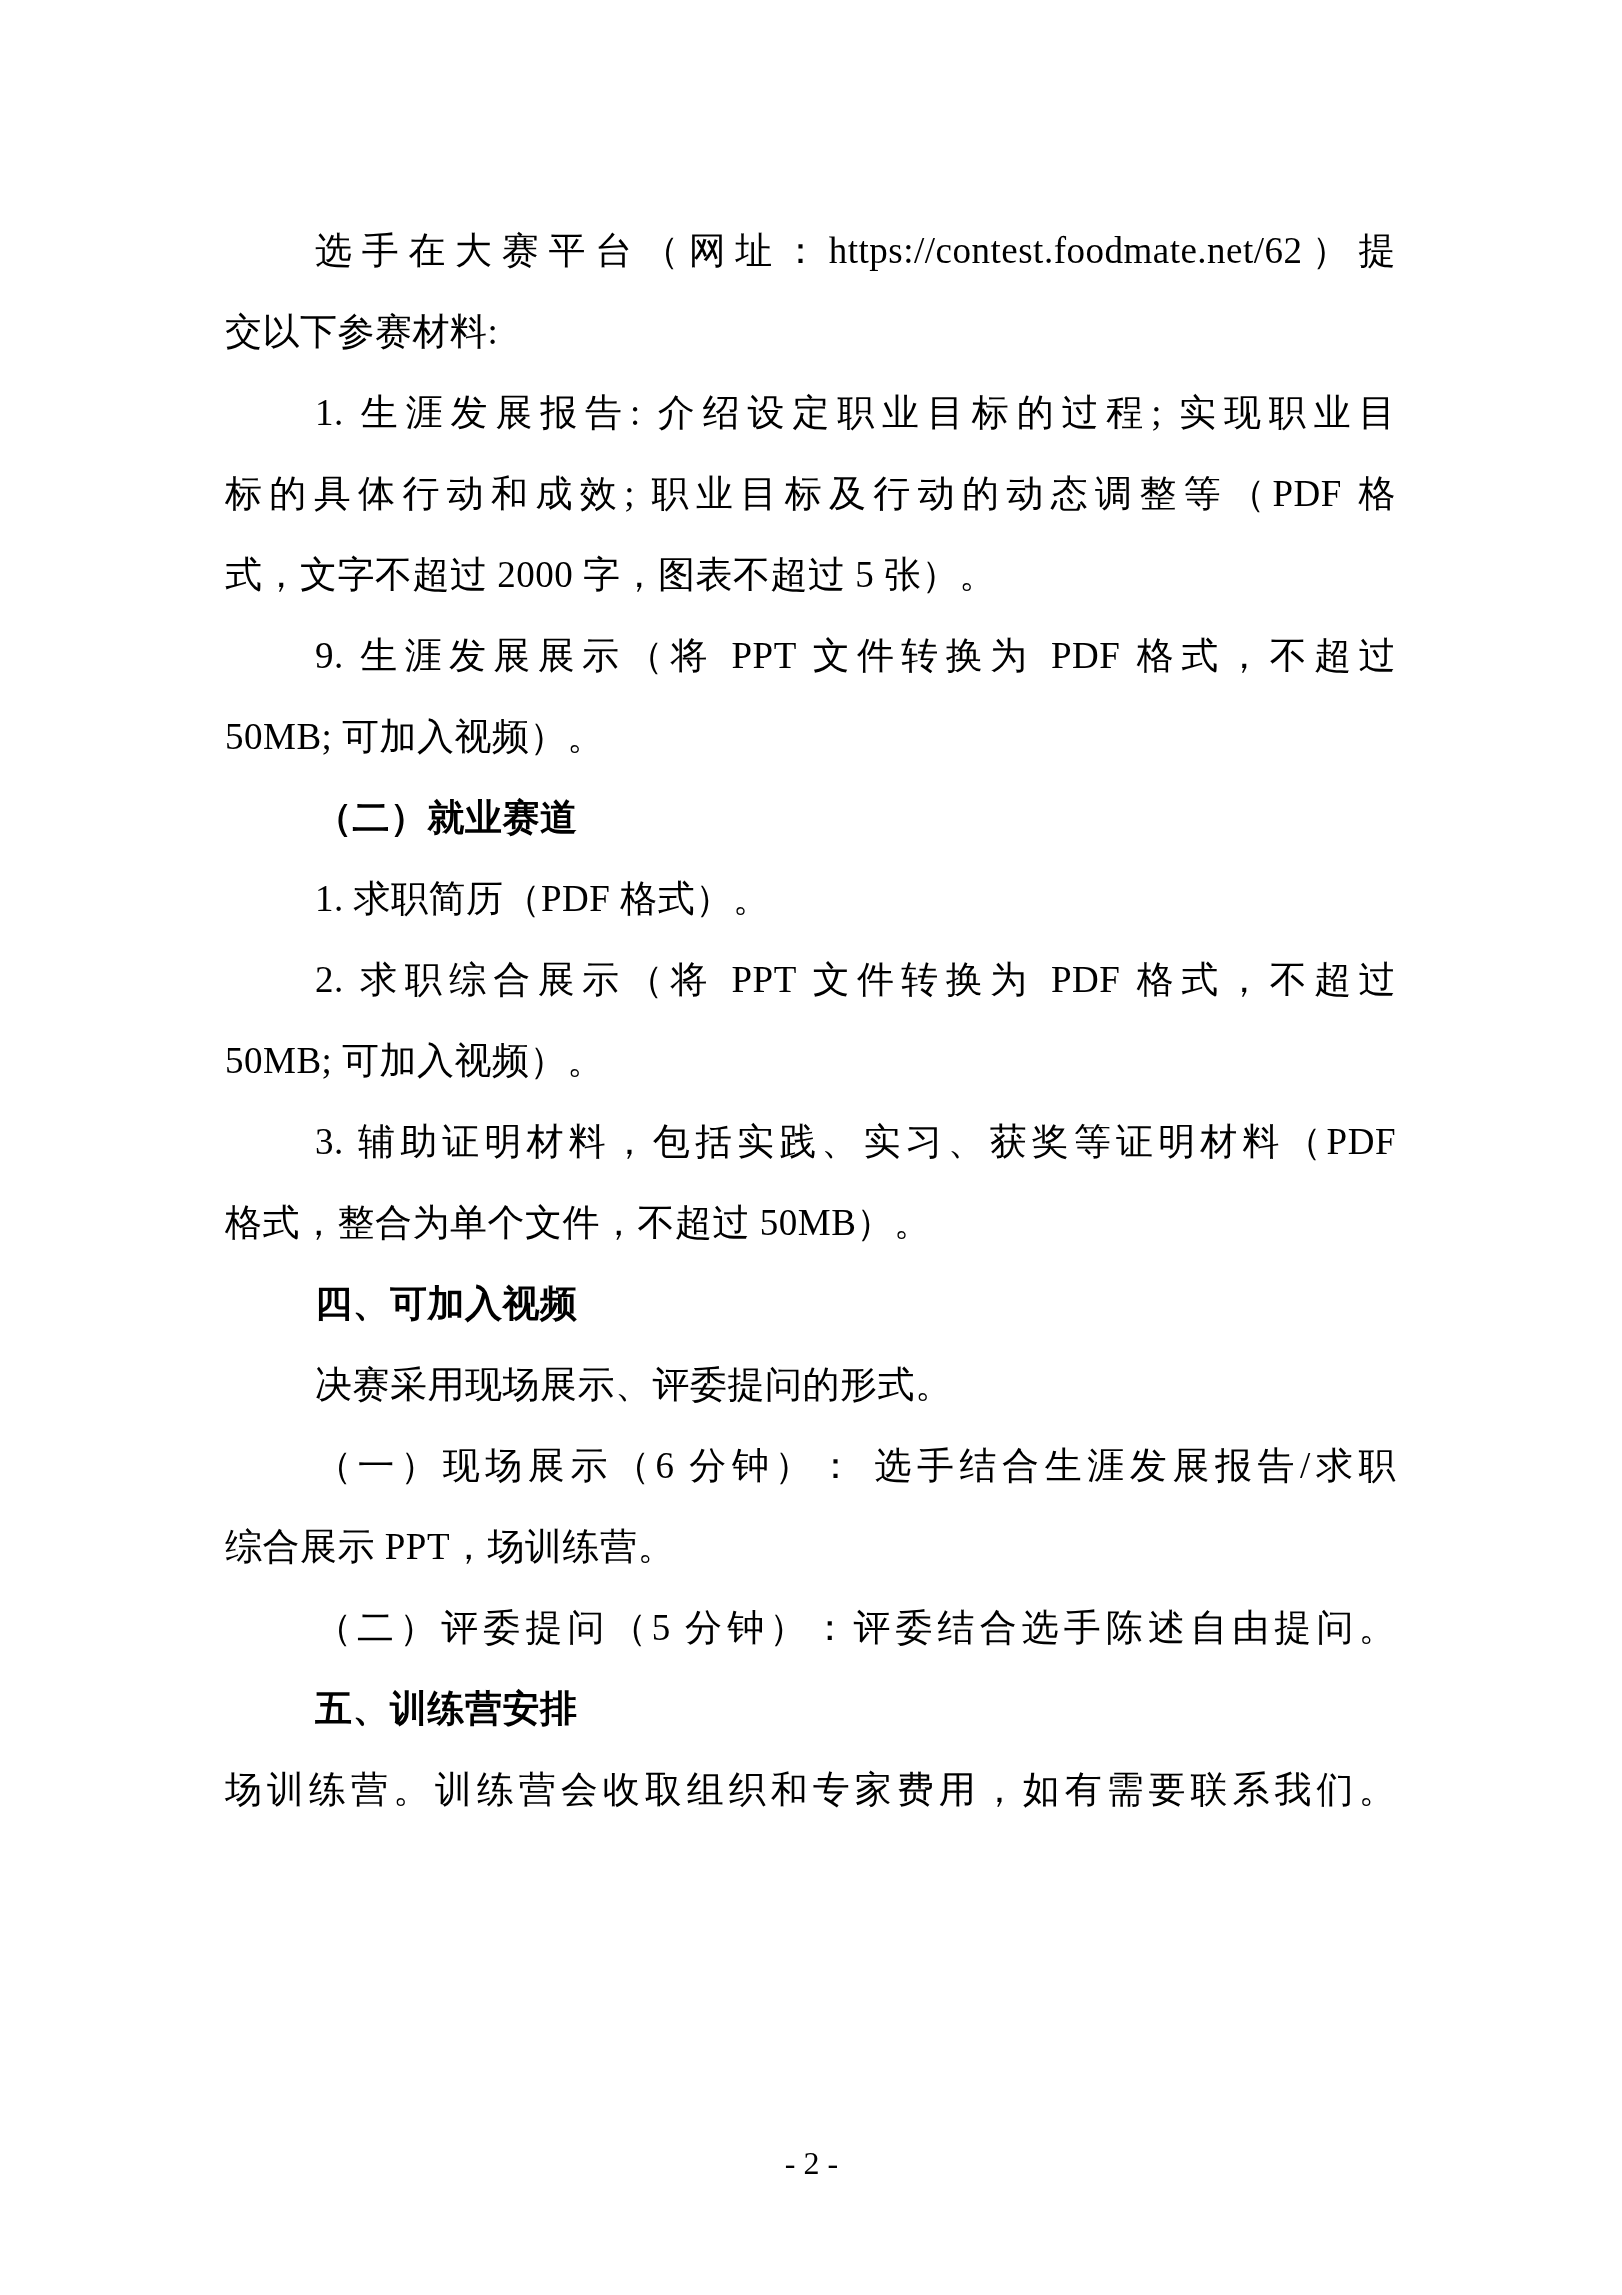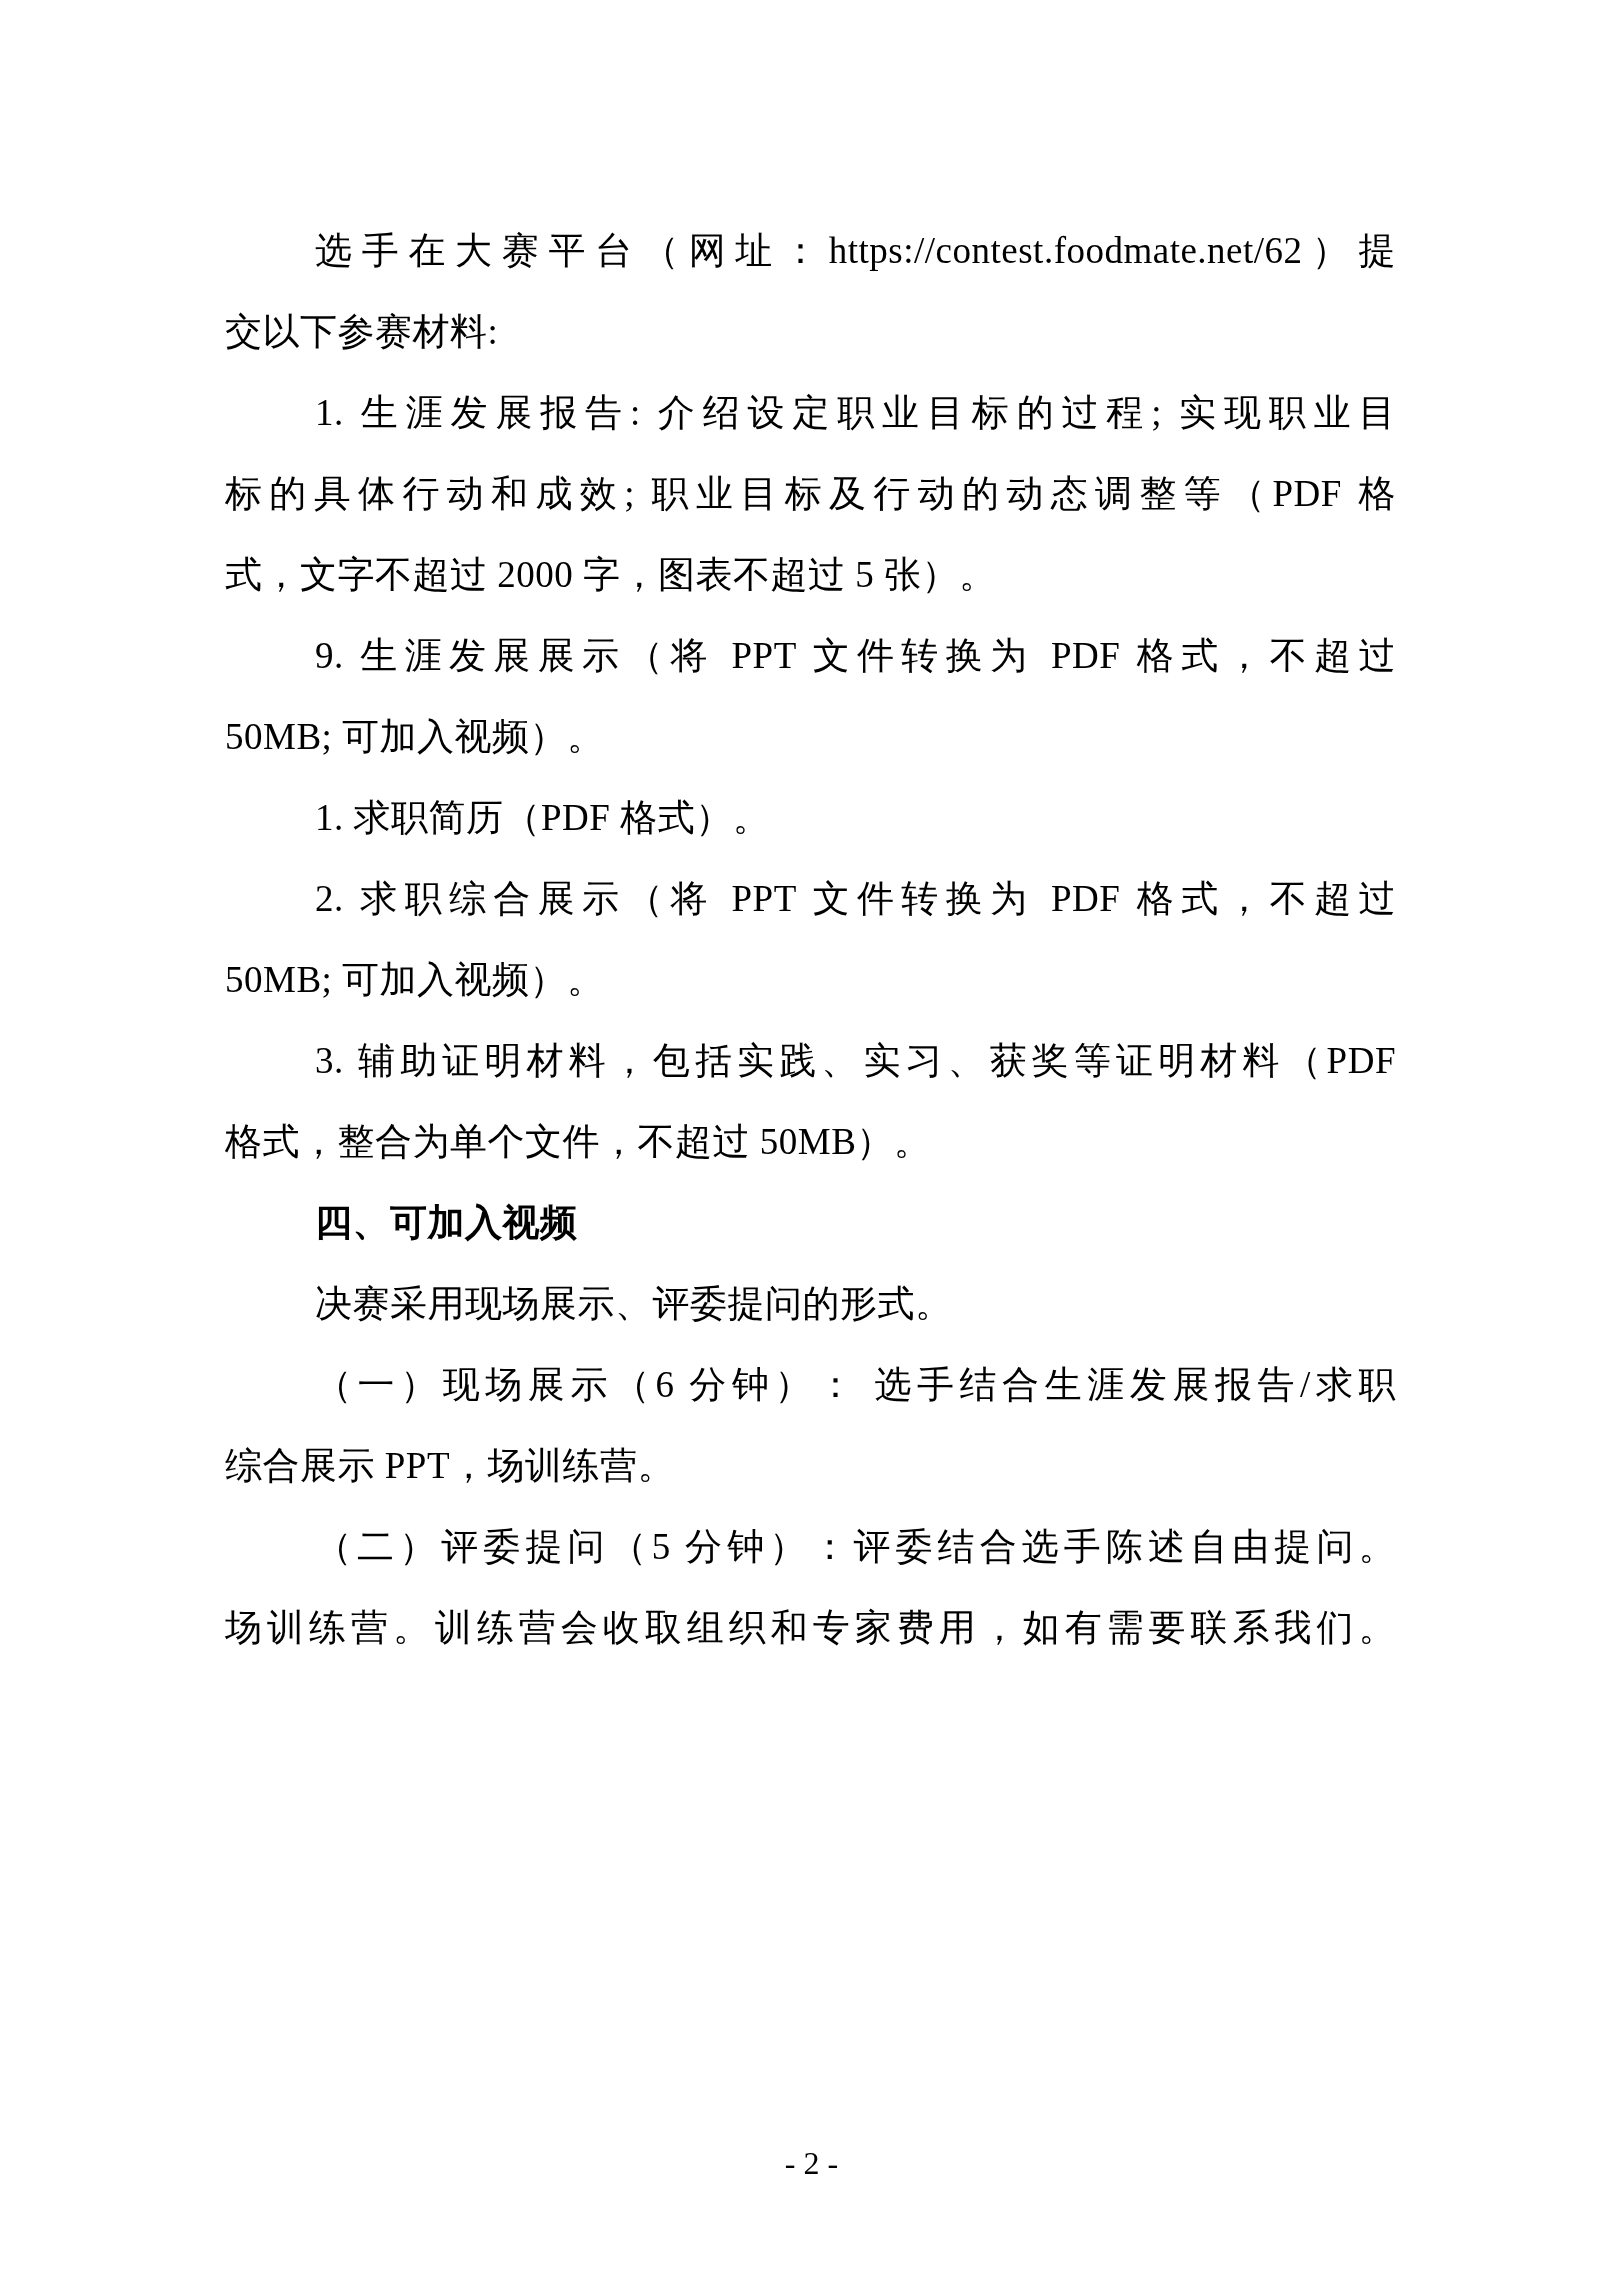--- a/index.html
+++ b/index.html
@@ -64,27 +64,29 @@
 
 <div class="page">
   <div class="content" id="doc-lines">
       <div class="line indent fill">选手在大赛平台（网址：https://contest.foodmate.net/62）提</div>
       <div class="line">交以下参赛材料:</div>
       <div class="line indent fill">1. 生涯发展报告: 介绍设定职业目标的过程; 实现职业目</div>
       <div class="line fill">标的具体行动和成效; 职业目标及行动的动态调整等（PDF 格</div>
       <div class="line">式，文字不超过 2000 字，图表不超过 5 张）。</div>
       <div class="line indent fill">9. 生涯发展展示（将 PPT 文件转换为 PDF 格式，不超过</div>
       <div class="line">50MB; 可加入视频）。</div>
+      <div class="line indent bold">（二）就业赛道</div>
       <div class="line indent">1. 求职简历（PDF 格式）。</div>
       <div class="line indent fill">2. 求职综合展示（将 PPT 文件转换为 PDF 格式，不超过</div>
       <div class="line">50MB; 可加入视频）。</div>
       <div class="line indent fill">3. 辅助证明材料，包括实践、实习、获奖等证明材料（PDF</div>
       <div class="line">格式，整合为单个文件，不超过 50MB）。</div>
       <div class="line indent bold">四、可加入视频</div>
       <div class="line indent">决赛采用现场展示、评委提问的形式。</div>
       <div class="line indent fill">（一）现场展示（6 分钟）： 选手结合生涯发展报告/求职</div>
       <div class="line">综合展示 PPT，场训练营。</div>
       <div class="line indent fill">（二）评委提问（5 分钟）：评委结合选手陈述自由提问。</div>
+      <div class="line indent bold">五、训练营安排</div>
       <div class="line fill">场训练营。训练营会收取组织和专家费用，如有需要联系我们。</div>
     </div>
   <div class="footer">- 2 -</div>
 </div>
 
 
 </body></html>

